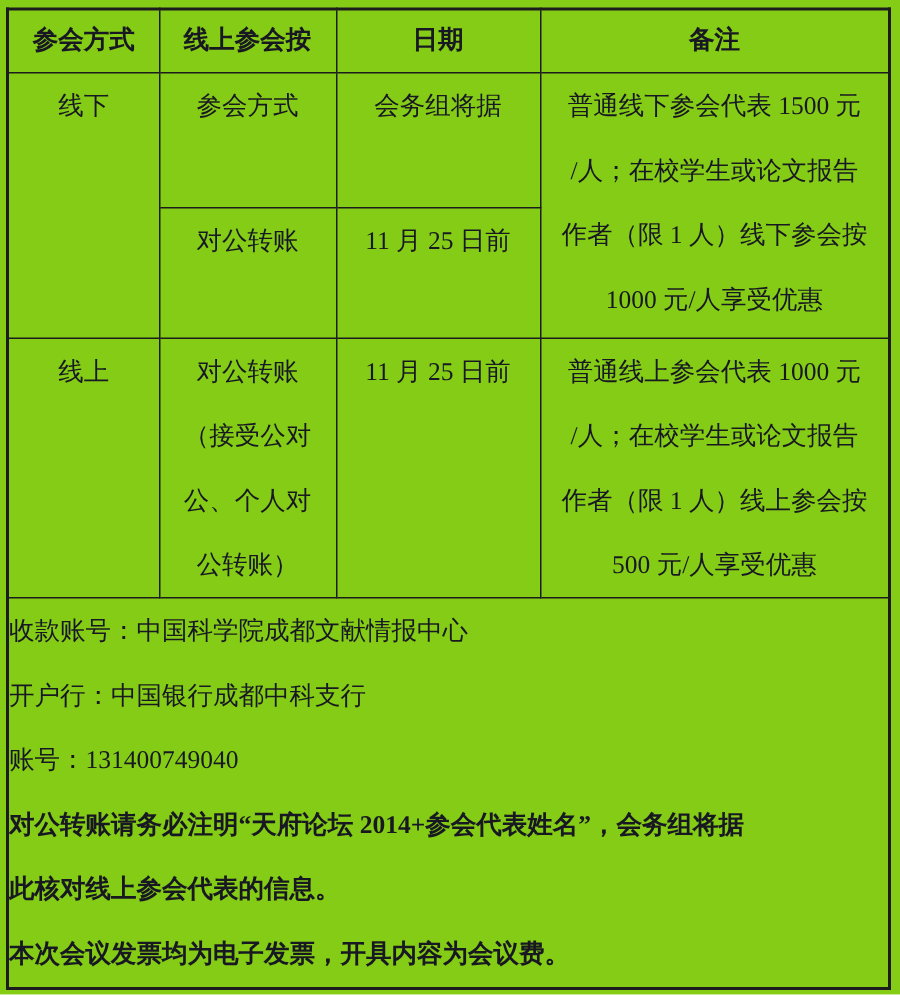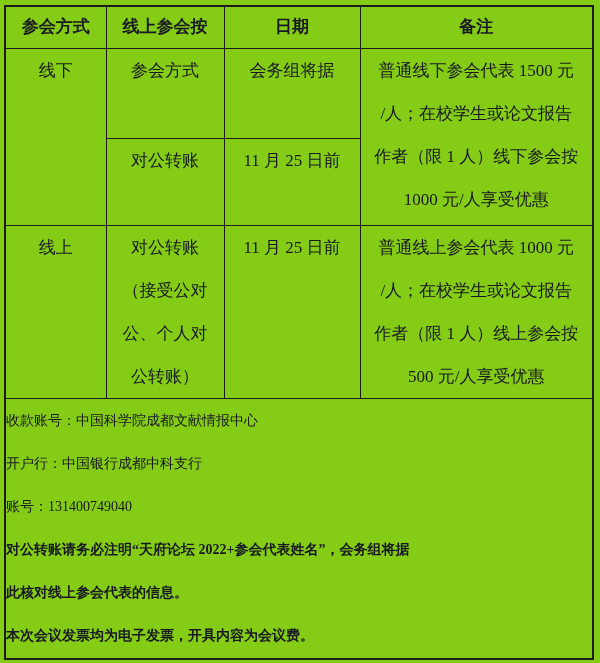--- a/index.html
+++ b/index.html
@@ -59,21 +59,21 @@
     white-space: pre-line;
   }
   .footer-cell {
     padding: 0 10px 0 9px;
     text-align: left;
   }
   .footer-cell p {
     margin: 0;
     line-height: 43px;
     white-space: pre-line;
-    font-size: 14px;
+    font-size: 17px;
   }
   .bold { font-weight: bold; }
 </style>
 </head>
 <body>
 
 <div class="page">
   <table class="payment-table">
     <colgroup>
       <col style="width:101px">
@@ -111,20 +111,20 @@
         <td class="remark">普通线上参会代表 1000 元
 /人；在校学生或论文报告
 作者（限 1 人）线上参会按
 500 元/人享受优惠</td>
       </tr>
       <tr class="row-footer">
         <td class="footer-cell" colspan="4">
           <p>收款账号：中国科学院成都文献情报中心</p>
           <p>开户行：中国银行成都中科支行</p>
           <p>账号：131400749040</p>
-          <p class="bold">对公转账请务必注明“天府论坛 2022+参会代表姓名”，会务组将据
+          <p class="bold">对公转账请务必注明“天府论坛 2014+参会代表姓名”，会务组将据
 此核对线上参会代表的信息。</p>
           <p class="bold">本次会议发票均为电子发票，开具内容为会议费。</p>
         </td>
       </tr>
     </tbody>
   </table>
 </div>
 
 </body></html>

